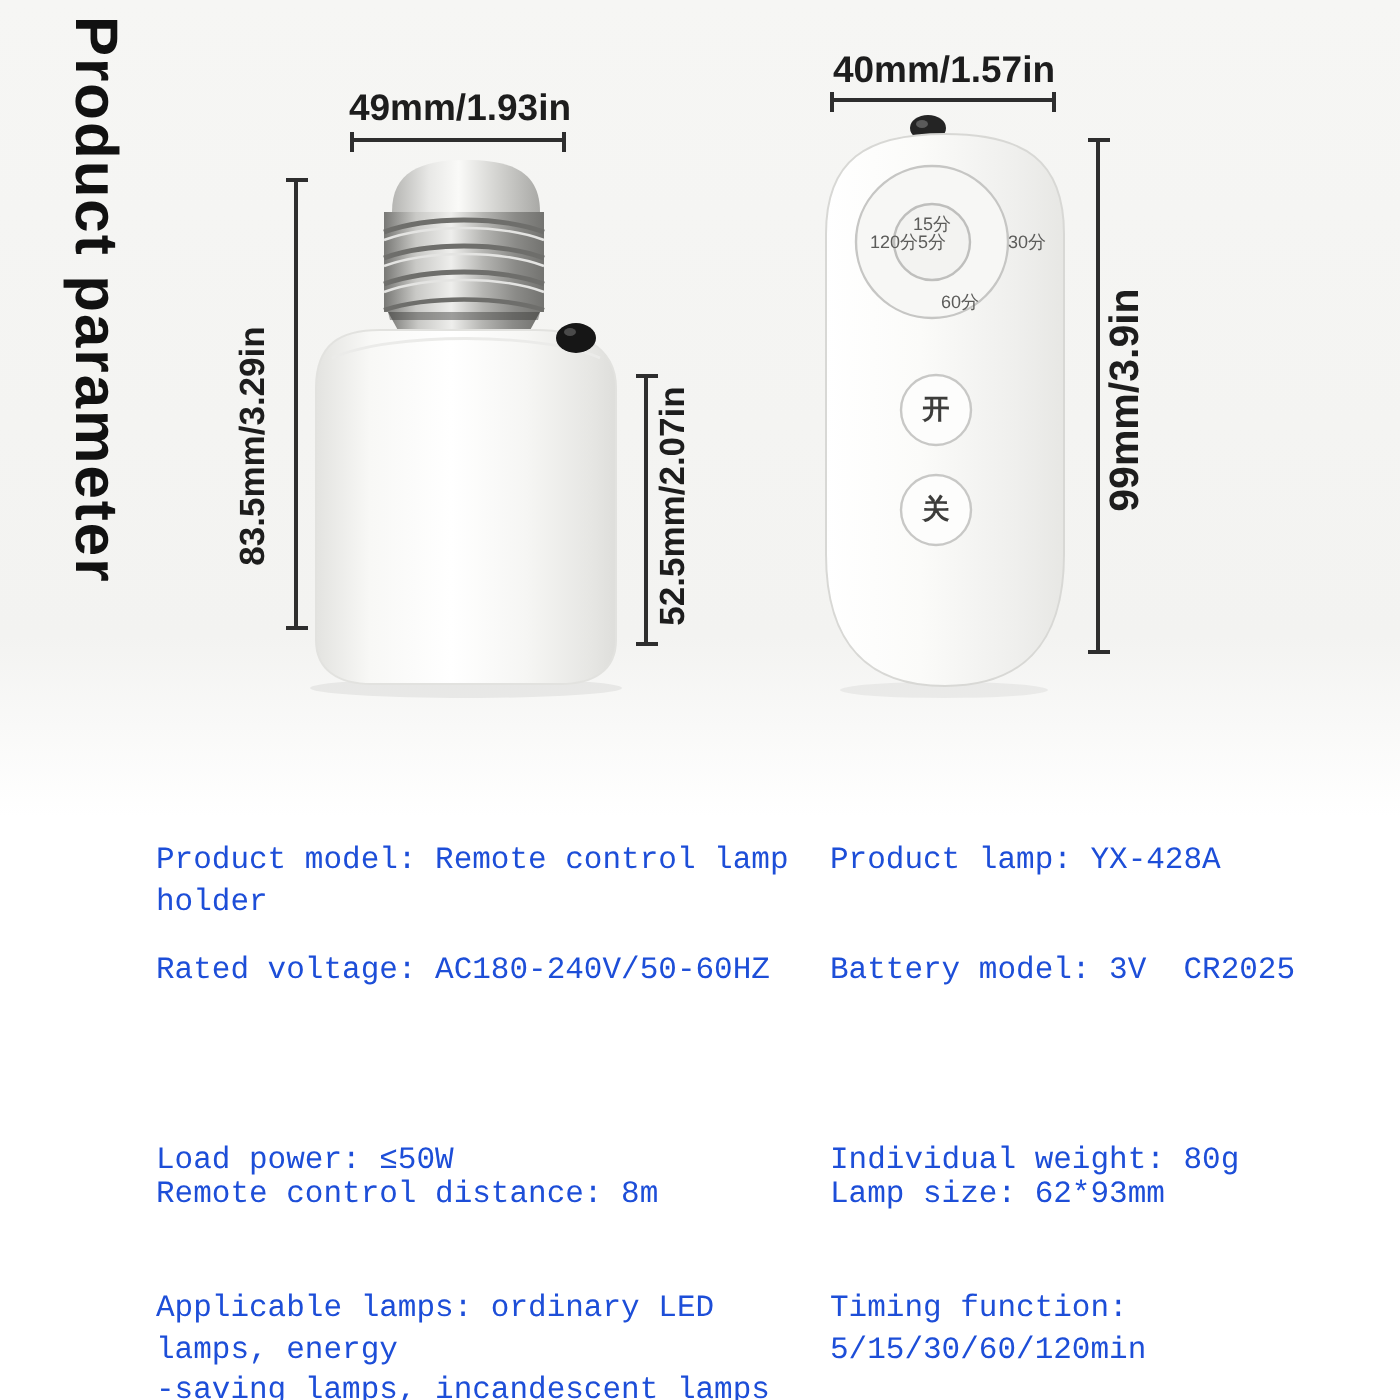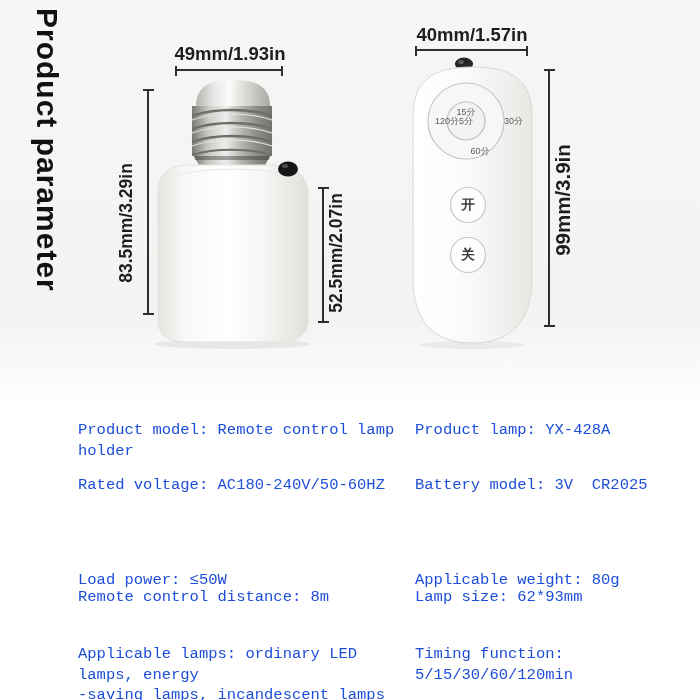--- a/index.html
+++ b/index.html
@@ -156,17 +156,17 @@
 
   <div class="spec lcol r1">Product model: Remote control lamp holder</div>
   <div class="spec lcol r2">Rated voltage: AC180-240V/50-60HZ</div>
   <div class="spec lcol r3">Load power: ≤50W</div>
   <div class="spec lcol r4">Remote control distance: 8m</div>
   <div class="spec lcol r5">Applicable lamps: ordinary LED lamps, energy
 -saving lamps, incandescent lamps</div>
 
   <div class="spec rcol r1">Product lamp: YX-428A</div>
   <div class="spec rcol r2">Battery model: 3V  CR2025</div>
-  <div class="spec rcol r3">Applicable weight: 80g</div>
+  <div class="spec rcol r3">Individual weight: 80g</div>
   <div class="spec rcol r4">Lamp size: 62*93mm</div>
   <div class="spec rcol r5">Timing function: 5/15/30/60/120min</div>
 
 </div>
 
 </body></html>

